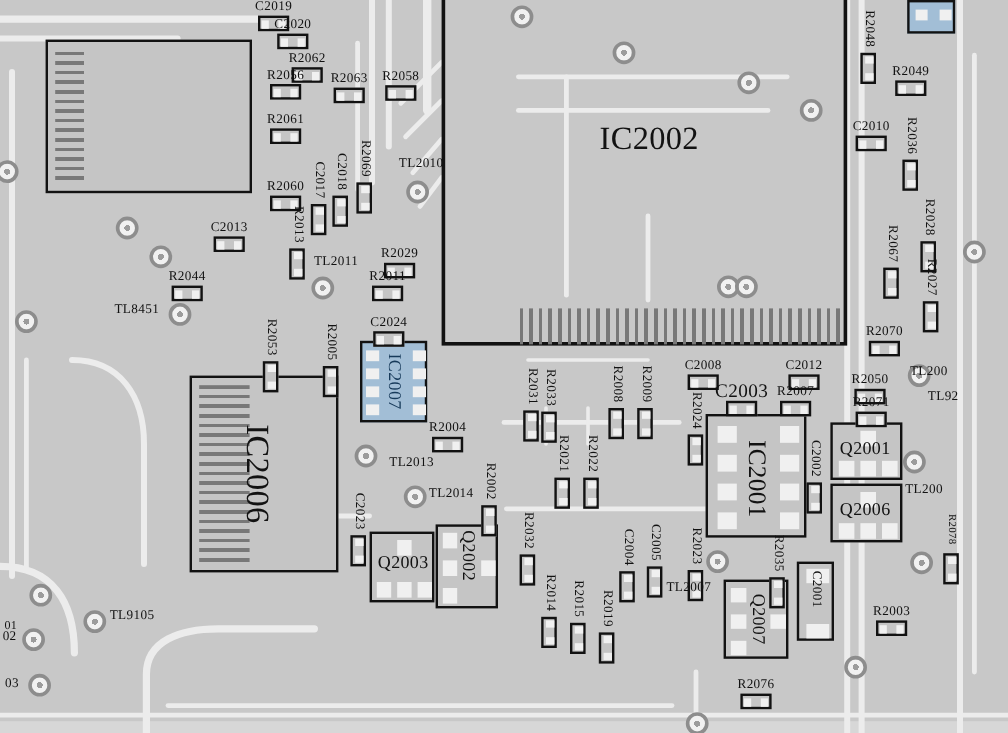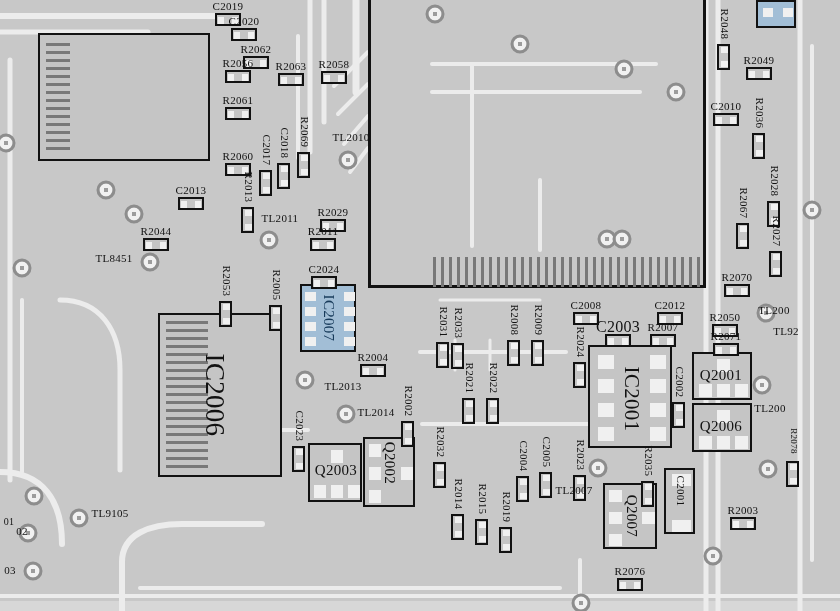--- a/index.html
+++ b/index.html
@@ -184,20 +184,21 @@
     <div class="lbl" style="left: 156px; top: 231px; font-size: 11px;">R2044</div>
     <div class="chip h" style="left: 310px; top: 238px; width: 26px; height: 13px;"></div>
     <div class="lbl" style="left: 323px; top: 231px; font-size: 11px;">R2011</div>
     <div class="lbl" style="left: 114px; top: 258px; font-size: 11px;">TL8451</div>
     <div class="chip h" style="left: 311px; top: 276px; width: 26px; height: 13px;"></div>
     <div class="lbl" style="left: 324px; top: 269px; font-size: 11px;">C2024</div>
     <div class="chip v" style="left: 219px; top: 301px; width: 13px; height: 26px;"></div>
     <div class="lbl r90" style="left: 226px; top: 281px; font-size: 11px;">R2053</div>
     <div class="chip v" style="left: 269px; top: 305px; width: 13px; height: 26px;"></div>
     <div class="lbl r90" style="left: 276px; top: 285px; font-size: 11px;">R2005</div>
+    <div class="lbl" style="left: 541px; top: 116px; font-size: 27px;">IC2002</div>
     <div class="lbl r90 hl-text" style="left: 328px; top: 318px; font-size: 15px;">IC2007</div>
     <div class="lbl r90" style="left: 214px; top: 395px; font-size: 27px;">IC2006</div>
     <div class="lbl r90" style="left: 631px; top: 399px; font-size: 21px;">IC2001</div>
     <div class="chip v" style="left: 436px; top: 342px; width: 13px; height: 26px;"></div>
     <div class="lbl r90" style="left: 443px; top: 322px; font-size: 11px;">R2031</div>
     <div class="chip v" style="left: 451px; top: 343px; width: 13px; height: 26px;"></div>
     <div class="lbl r90" style="left: 458px; top: 323px; font-size: 11px;">R2033</div>
     <div class="chip v" style="left: 507px; top: 340px; width: 13px; height: 26px;"></div>
     <div class="lbl r90" style="left: 514px; top: 320px; font-size: 11px;">R2008</div>
     <div class="chip v" style="left: 531px; top: 340px; width: 13px; height: 26px;"></div>
@@ -273,21 +274,21 @@
     <div class="chip h" style="left: 712px; top: 324px; width: 26px; height: 13px;"></div>
     <div class="lbl" style="left: 725px; top: 317px; font-size: 11px;">R2050</div>
     <div class="chip h" style="left: 713px; top: 343px; width: 26px; height: 13px;"></div>
     <div class="lbl" style="left: 726px; top: 336px; font-size: 11px;">R2071</div>
     <div class="lbl" style="left: 774px; top: 310px; font-size: 11px;">TL200</div>
     <div class="lbl" style="left: 786px; top: 331px; font-size: 11px;">TL92</div>
     <div class="lbl" style="left: 770px; top: 408px; font-size: 11px;">TL200</div>
     <div class="chip v" style="left: 786px; top: 461px; width: 13px; height: 26px;"></div>
     <div class="lbl r90" style="left: 793px; top: 441px; font-size: 9px;">R2078</div>
     <div class="lbl" style="left: 9px; top: 522px; font-size: 10px;">01</div>
-    <div class="lbl" style="left: 22px; top: 531px; font-size: 11px;">02</div>
+    <div class="lbl" style="left: 8px; top: 531px; font-size: 11px;">02</div>
     <div class="lbl" style="left: 10px; top: 570px; font-size: 11px;">03</div>
     <div class="via" style="left: 348px; top: 160px;"></div>
     <div class="via" style="left: 269px; top: 240px;"></div>
     <div class="via" style="left: 150px; top: 262px;"></div>
     <div class="via" style="left: 305px; top: 380px;"></div>
     <div class="via" style="left: 346px; top: 414px;"></div>
     <div class="via" style="left: 598px; top: 468px;"></div>
     <div class="via" style="left: 79px; top: 518px;"></div>
     <div class="via" style="left: 34px; top: 496px;"></div>
     <div class="via" style="left: 28px; top: 533px;"></div>

